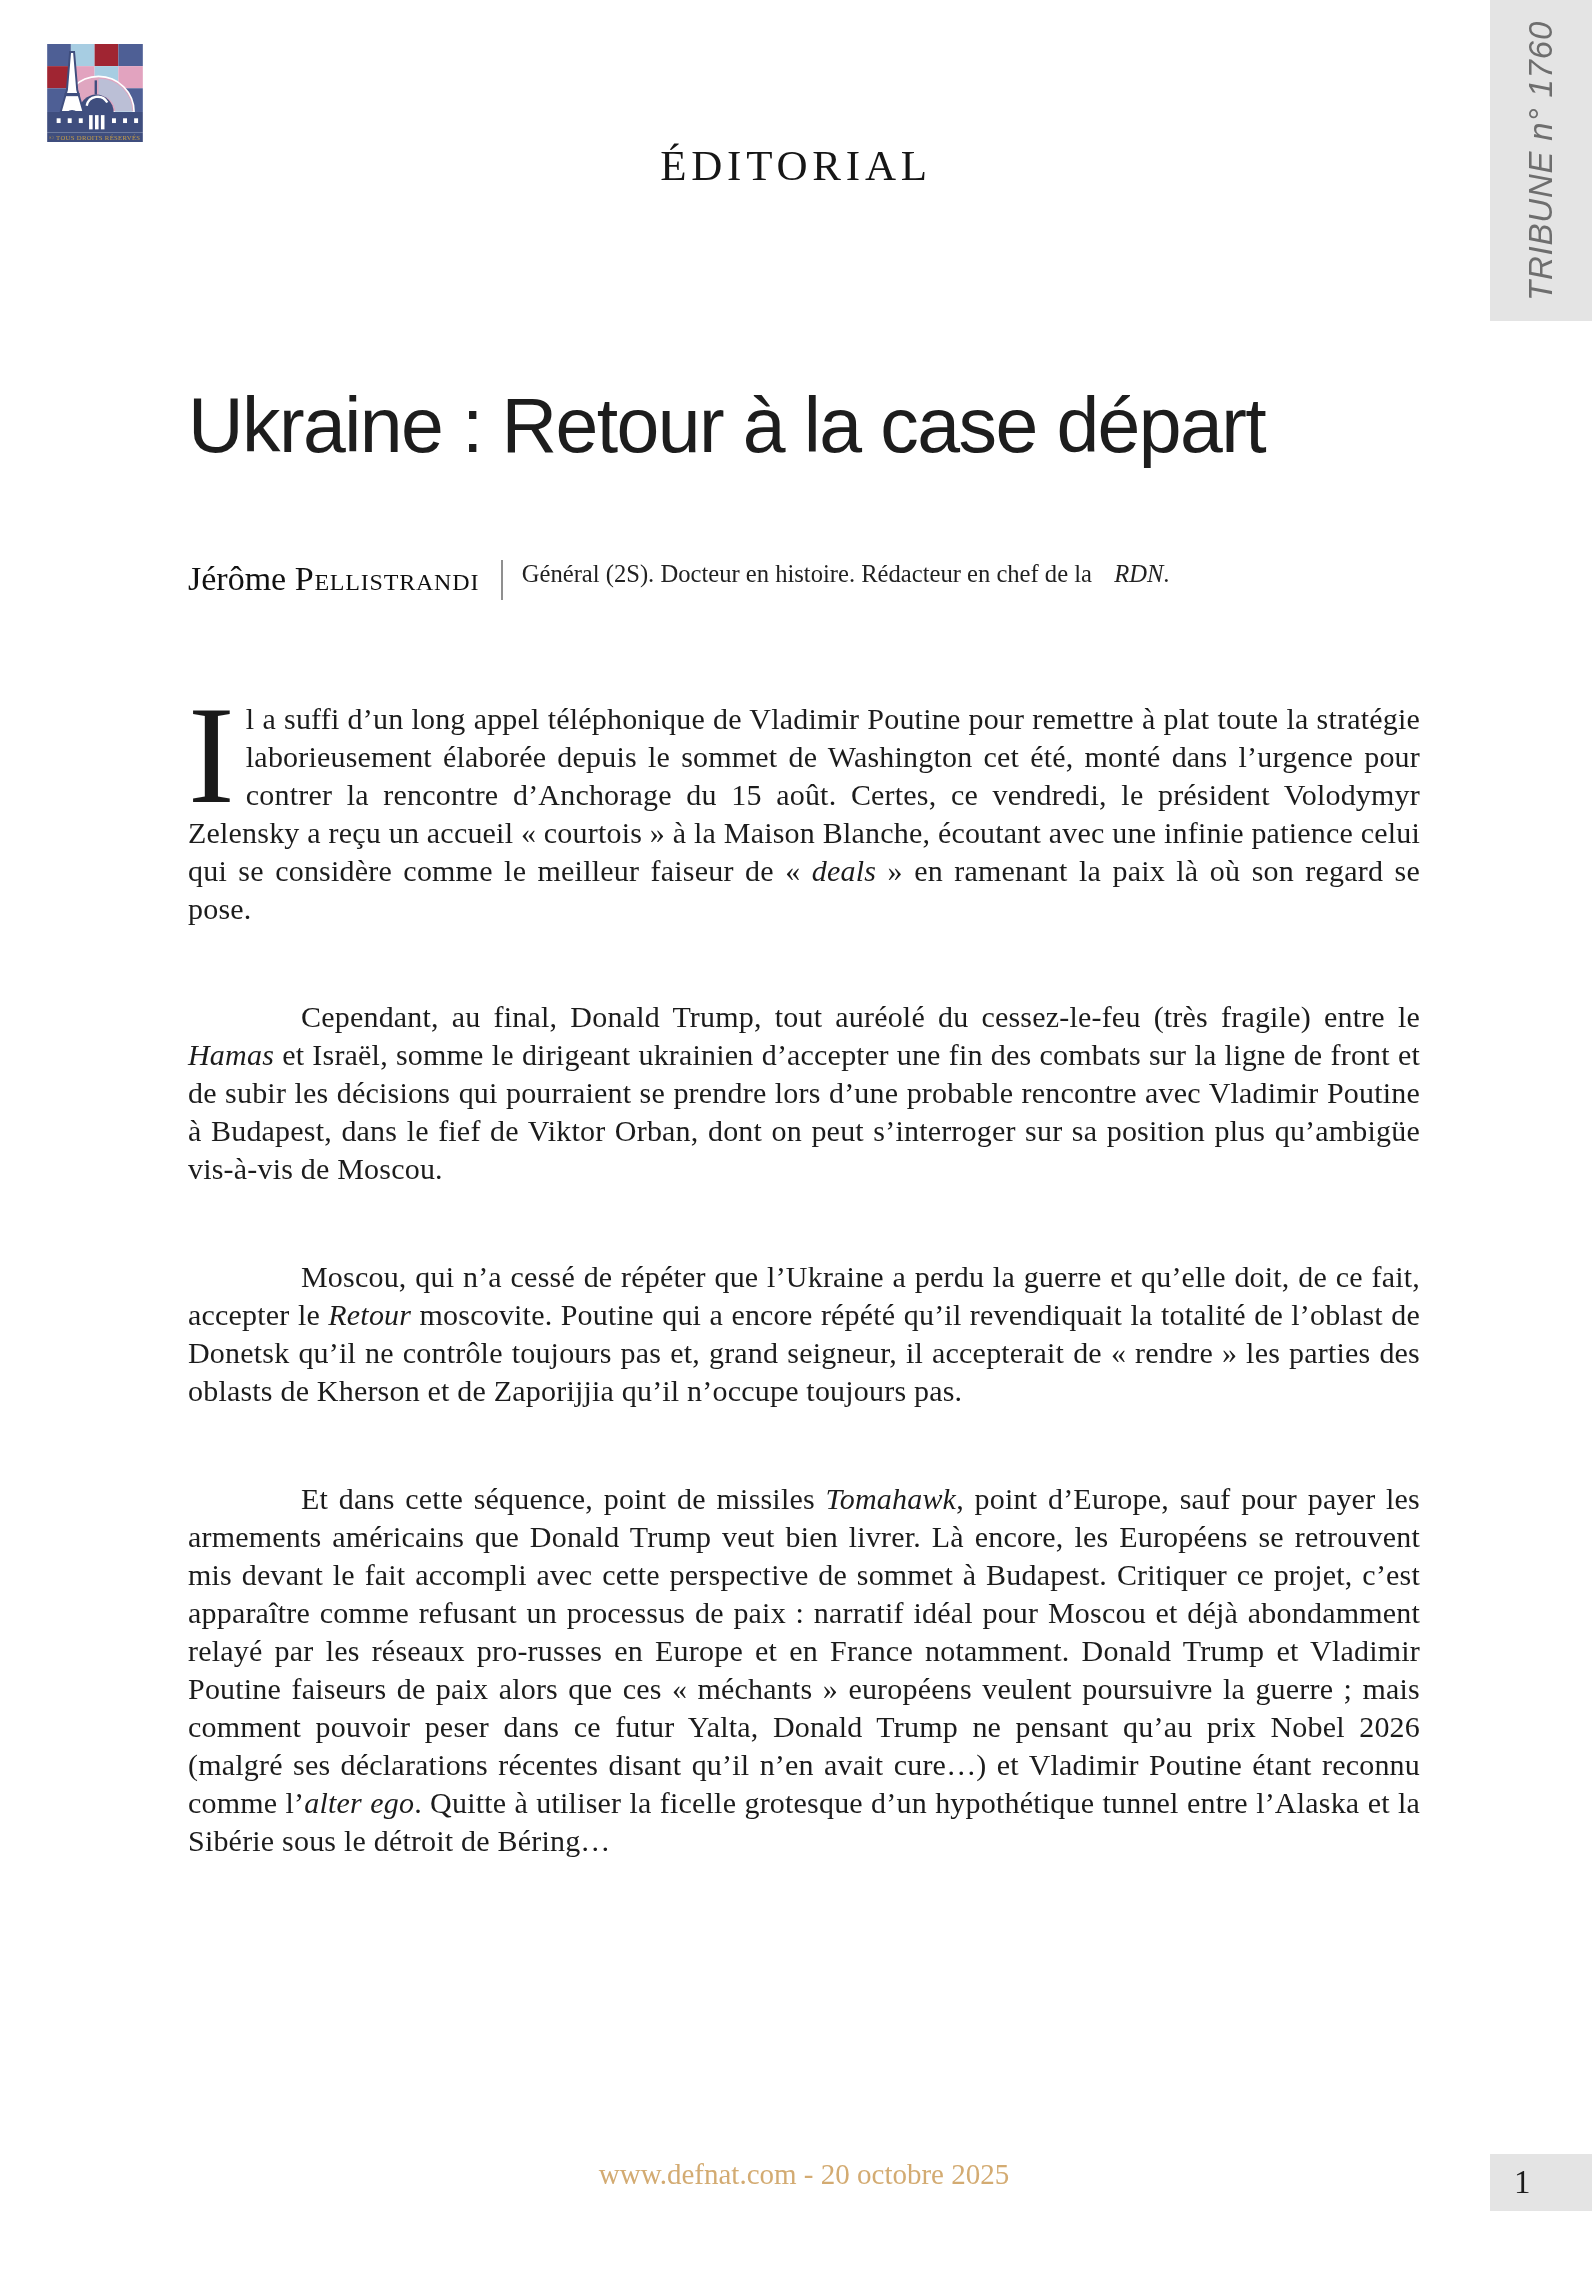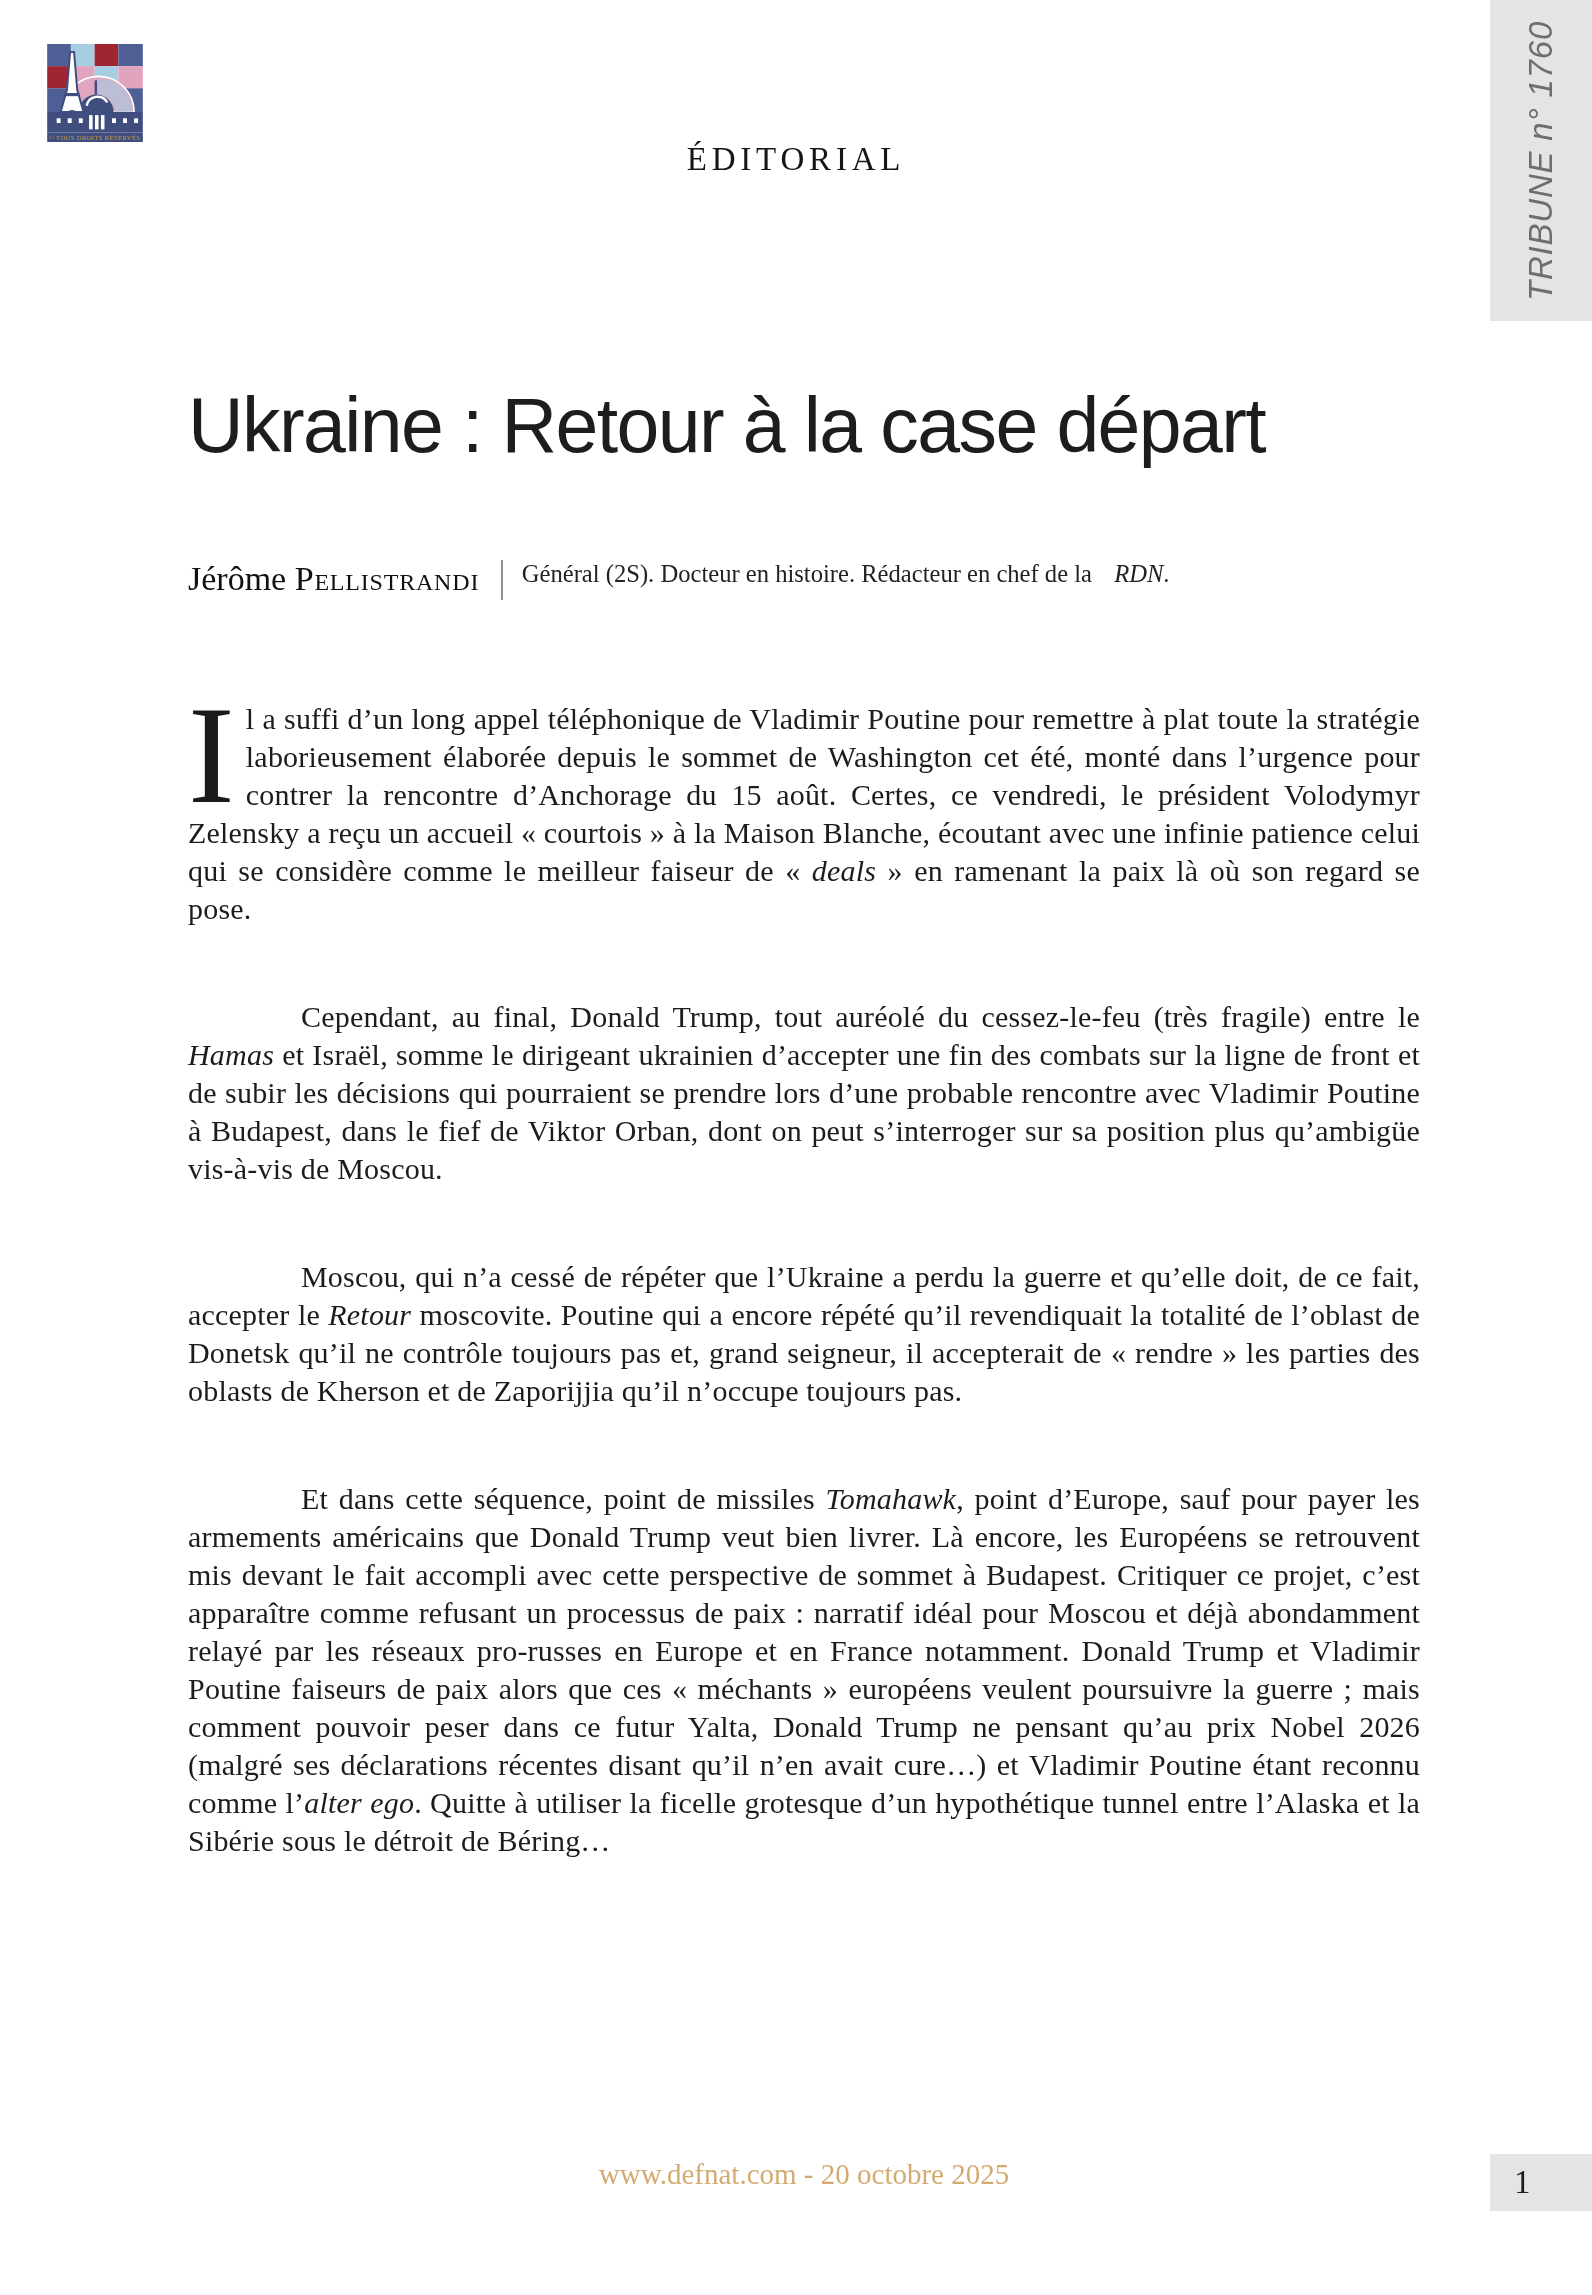--- a/index.html
+++ b/index.html
@@ -14,21 +14,21 @@
   .tribune{position:absolute;right:0;top:0;width:102px;height:321px;background:#e4e4e4;}
   .tribune-text{
     position:absolute;left:50%;top:50%;
     transform:translate(-50%,-50%) rotate(-90deg);
     white-space:nowrap;font-family:"Liberation Sans",sans-serif;font-style:italic;
     font-size:33px;color:#6e6e6e;letter-spacing:0.8px;
   }
   
   .section-label{
     position:absolute;left:0;top:141px;width:1592px;text-align:center;
-    font-size:33px;letter-spacing:4.8px;color:#161616;
+    font-size:43px;letter-spacing:4.8px;color:#161616;
   }
   .title{
     position:absolute;left:188px;top:381px;margin:0;width:1238px;
     font-family:Liberation Sans, sans-serif;font-weight:normal;
     font-size:77px;letter-spacing:-1.6px;line-height:1.15;color:#1d1d1d;white-space:nowrap;
   }
   .author{position:absolute;left:188px;top:560px;height:51px;display:flex;align-items:flex-start;}
   .author-name{font-size:34px;color:#111;white-space:nowrap;}
   .author-name .sc{font-variant:small-caps;letter-spacing:0.8px;}
   .sep{width:1.6px;height:40px;background:#8f8f8f;margin:0 19px 0 22px;flex:0 0 auto;}

